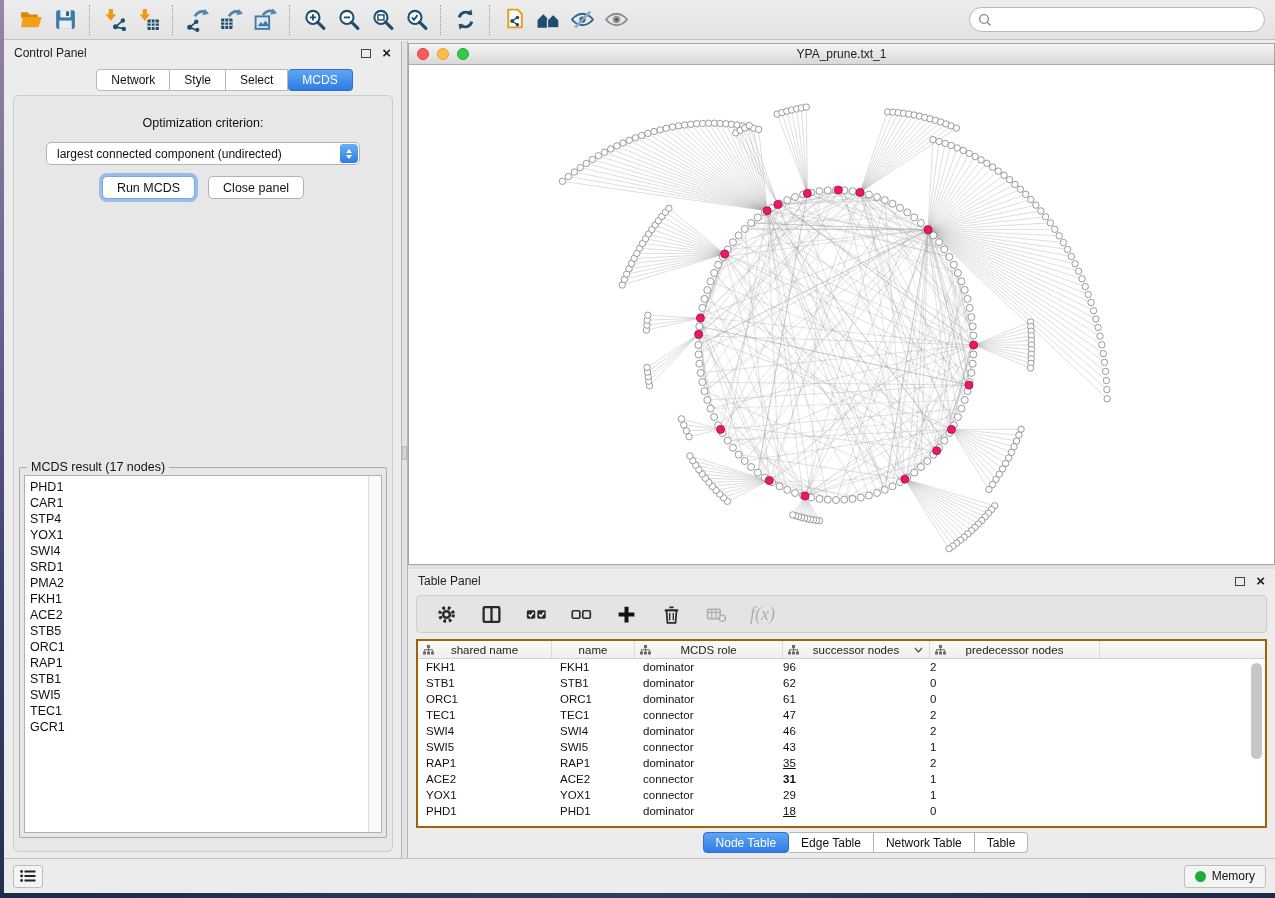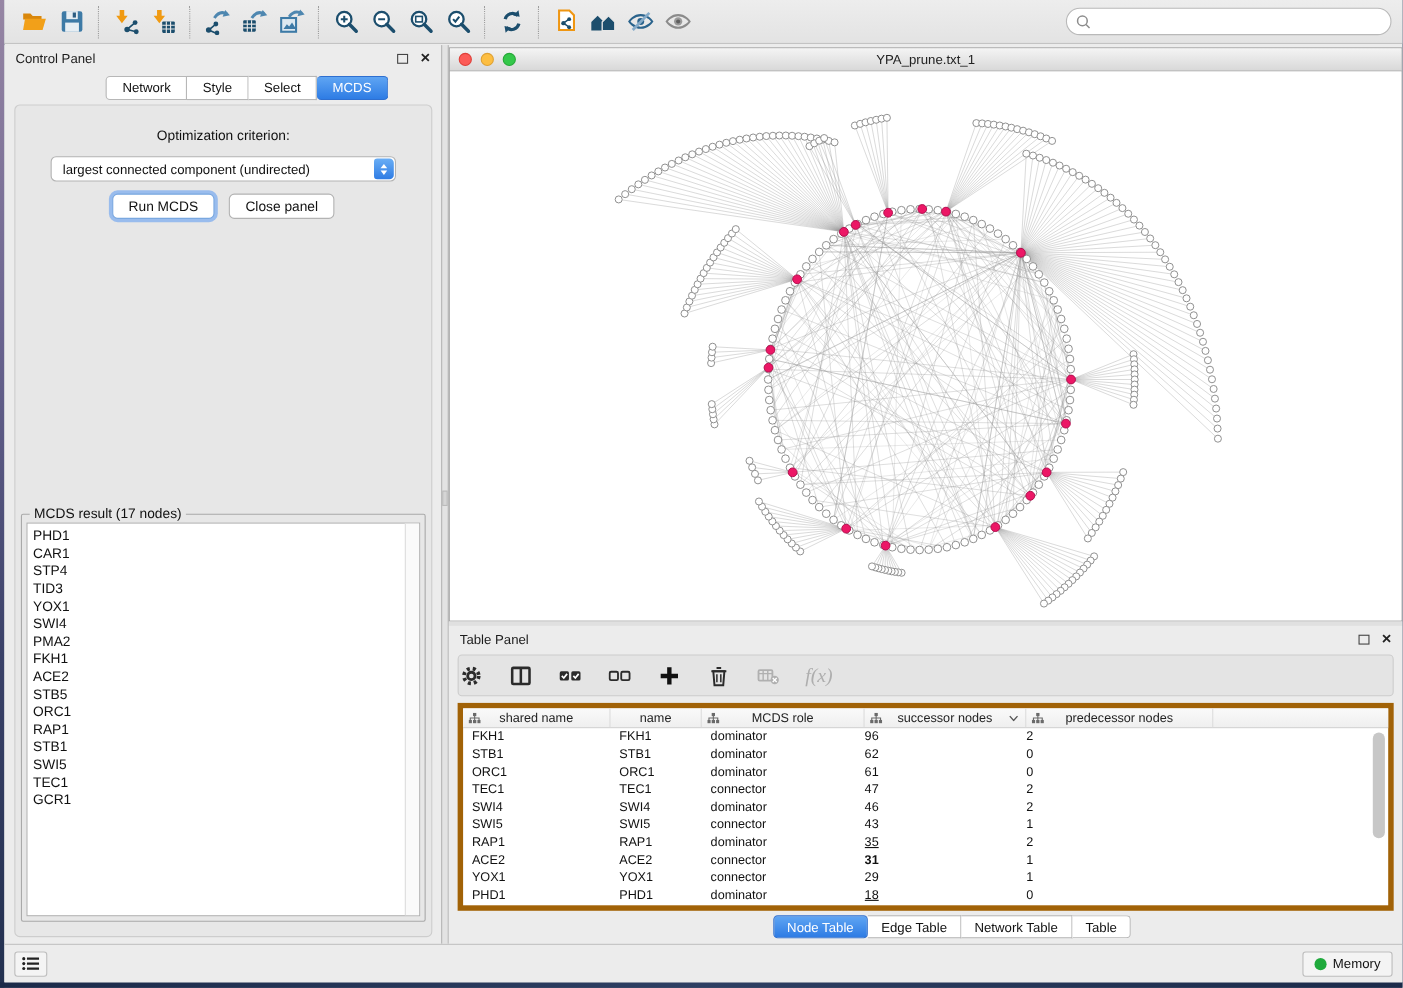--- a/index.html
+++ b/index.html
@@ -77,25 +77,25 @@
   #net-title { position:absolute; left:0; right:0; text-align:center; font-size:12px; color:#222; }
   #net-canvas { position:absolute; left:0; right:0; top:21px; bottom:0; background:#fff; }
   #net-canvas svg { width:100%; height:100%; display:block; }
 
   
   #h-splitter { position:absolute; left:0; right:0; top:524px; height:4px; background:#e0e0e0; }
 
   
   #table-panel { position:absolute; left:0; right:0; top:528px; bottom:0; background:#ececec; }
   #tp-toolbar { position:absolute; left:8px; right:8px; top:26px; height:38px; background:#e4e4e4;
-    border:1px solid #cccccc; border-radius:4px; display:flex; align-items:center; gap:23px; }
+    border:1px solid #cccccc; border-radius:4px; display:flex; align-items:center; gap:23px; padding-left:18px; }
   .tp-ico { width:22px; height:22px; display:flex; align-items:center; justify-content:center; }
   .tp-ico svg { width:21px; height:21px; }
   #fx-label { font-family:"Liberation Serif", serif; font-style:italic; font-size:18px; color:#aeaeae; }
-  #tp-table { position:absolute; left:8px; right:8px; top:70px; bottom:30px; background:#fff; border:5px solid #a16207; }
+  #tp-table { position:absolute; left:8px; right:8px; top:70px; bottom:30px; background:#fff; border:2px solid #a16207; }
   #tp-header { display:flex; height:18px; background:linear-gradient(#fafafa,#efefef); border-bottom:1px solid #d2d2d2; }
   .th { position:relative; display:flex; align-items:center; justify-content:center; font-size:11.5px; color:#222;
     border-right:1px solid #dcdcdc; }
   .th .tree { position:absolute; left:5px; top:4px; }
   .th .sort { position:absolute; right:6px; top:6px; }
   #tp-body { position:absolute; left:0; right:0; top:18px; bottom:0; overflow:hidden; }
   .tr { display:flex; height:16px; }
   .td { font-size:11.5px; color:#111; line-height:16px; white-space:nowrap; overflow:hidden; }
   .td.left { padding-left:8px; text-align:left; }
   .td.right { padding-right:30px; text-align:left; }
@@ -286,23 +286,23 @@
           <button class="cp-btn focused">Run MCDS</button>
           <button class="cp-btn">Close panel</button>
         </div>
         <div id="mcds-group">
           <div id="mcds-legend">MCDS result (17 nodes)</div>
           <div id="mcds-listwrap">
             <div id="mcds-list">
                 <div class="mcds-item">PHD1</div>
                 <div class="mcds-item">CAR1</div>
                 <div class="mcds-item">STP4</div>
-                <div class="mcds-item">TID3</div>
                 <div class="mcds-item">YOX1</div>
                 <div class="mcds-item">SWI4</div>
+                <div class="mcds-item">SRD1</div>
                 <div class="mcds-item">PMA2</div>
                 <div class="mcds-item">FKH1</div>
                 <div class="mcds-item">ACE2</div>
                 <div class="mcds-item">STB5</div>
                 <div class="mcds-item">ORC1</div>
                 <div class="mcds-item">RAP1</div>
                 <div class="mcds-item">STB1</div>
                 <div class="mcds-item">SWI5</div>
                 <div class="mcds-item">TEC1</div>
                 <div class="mcds-item">GCR1</div>

